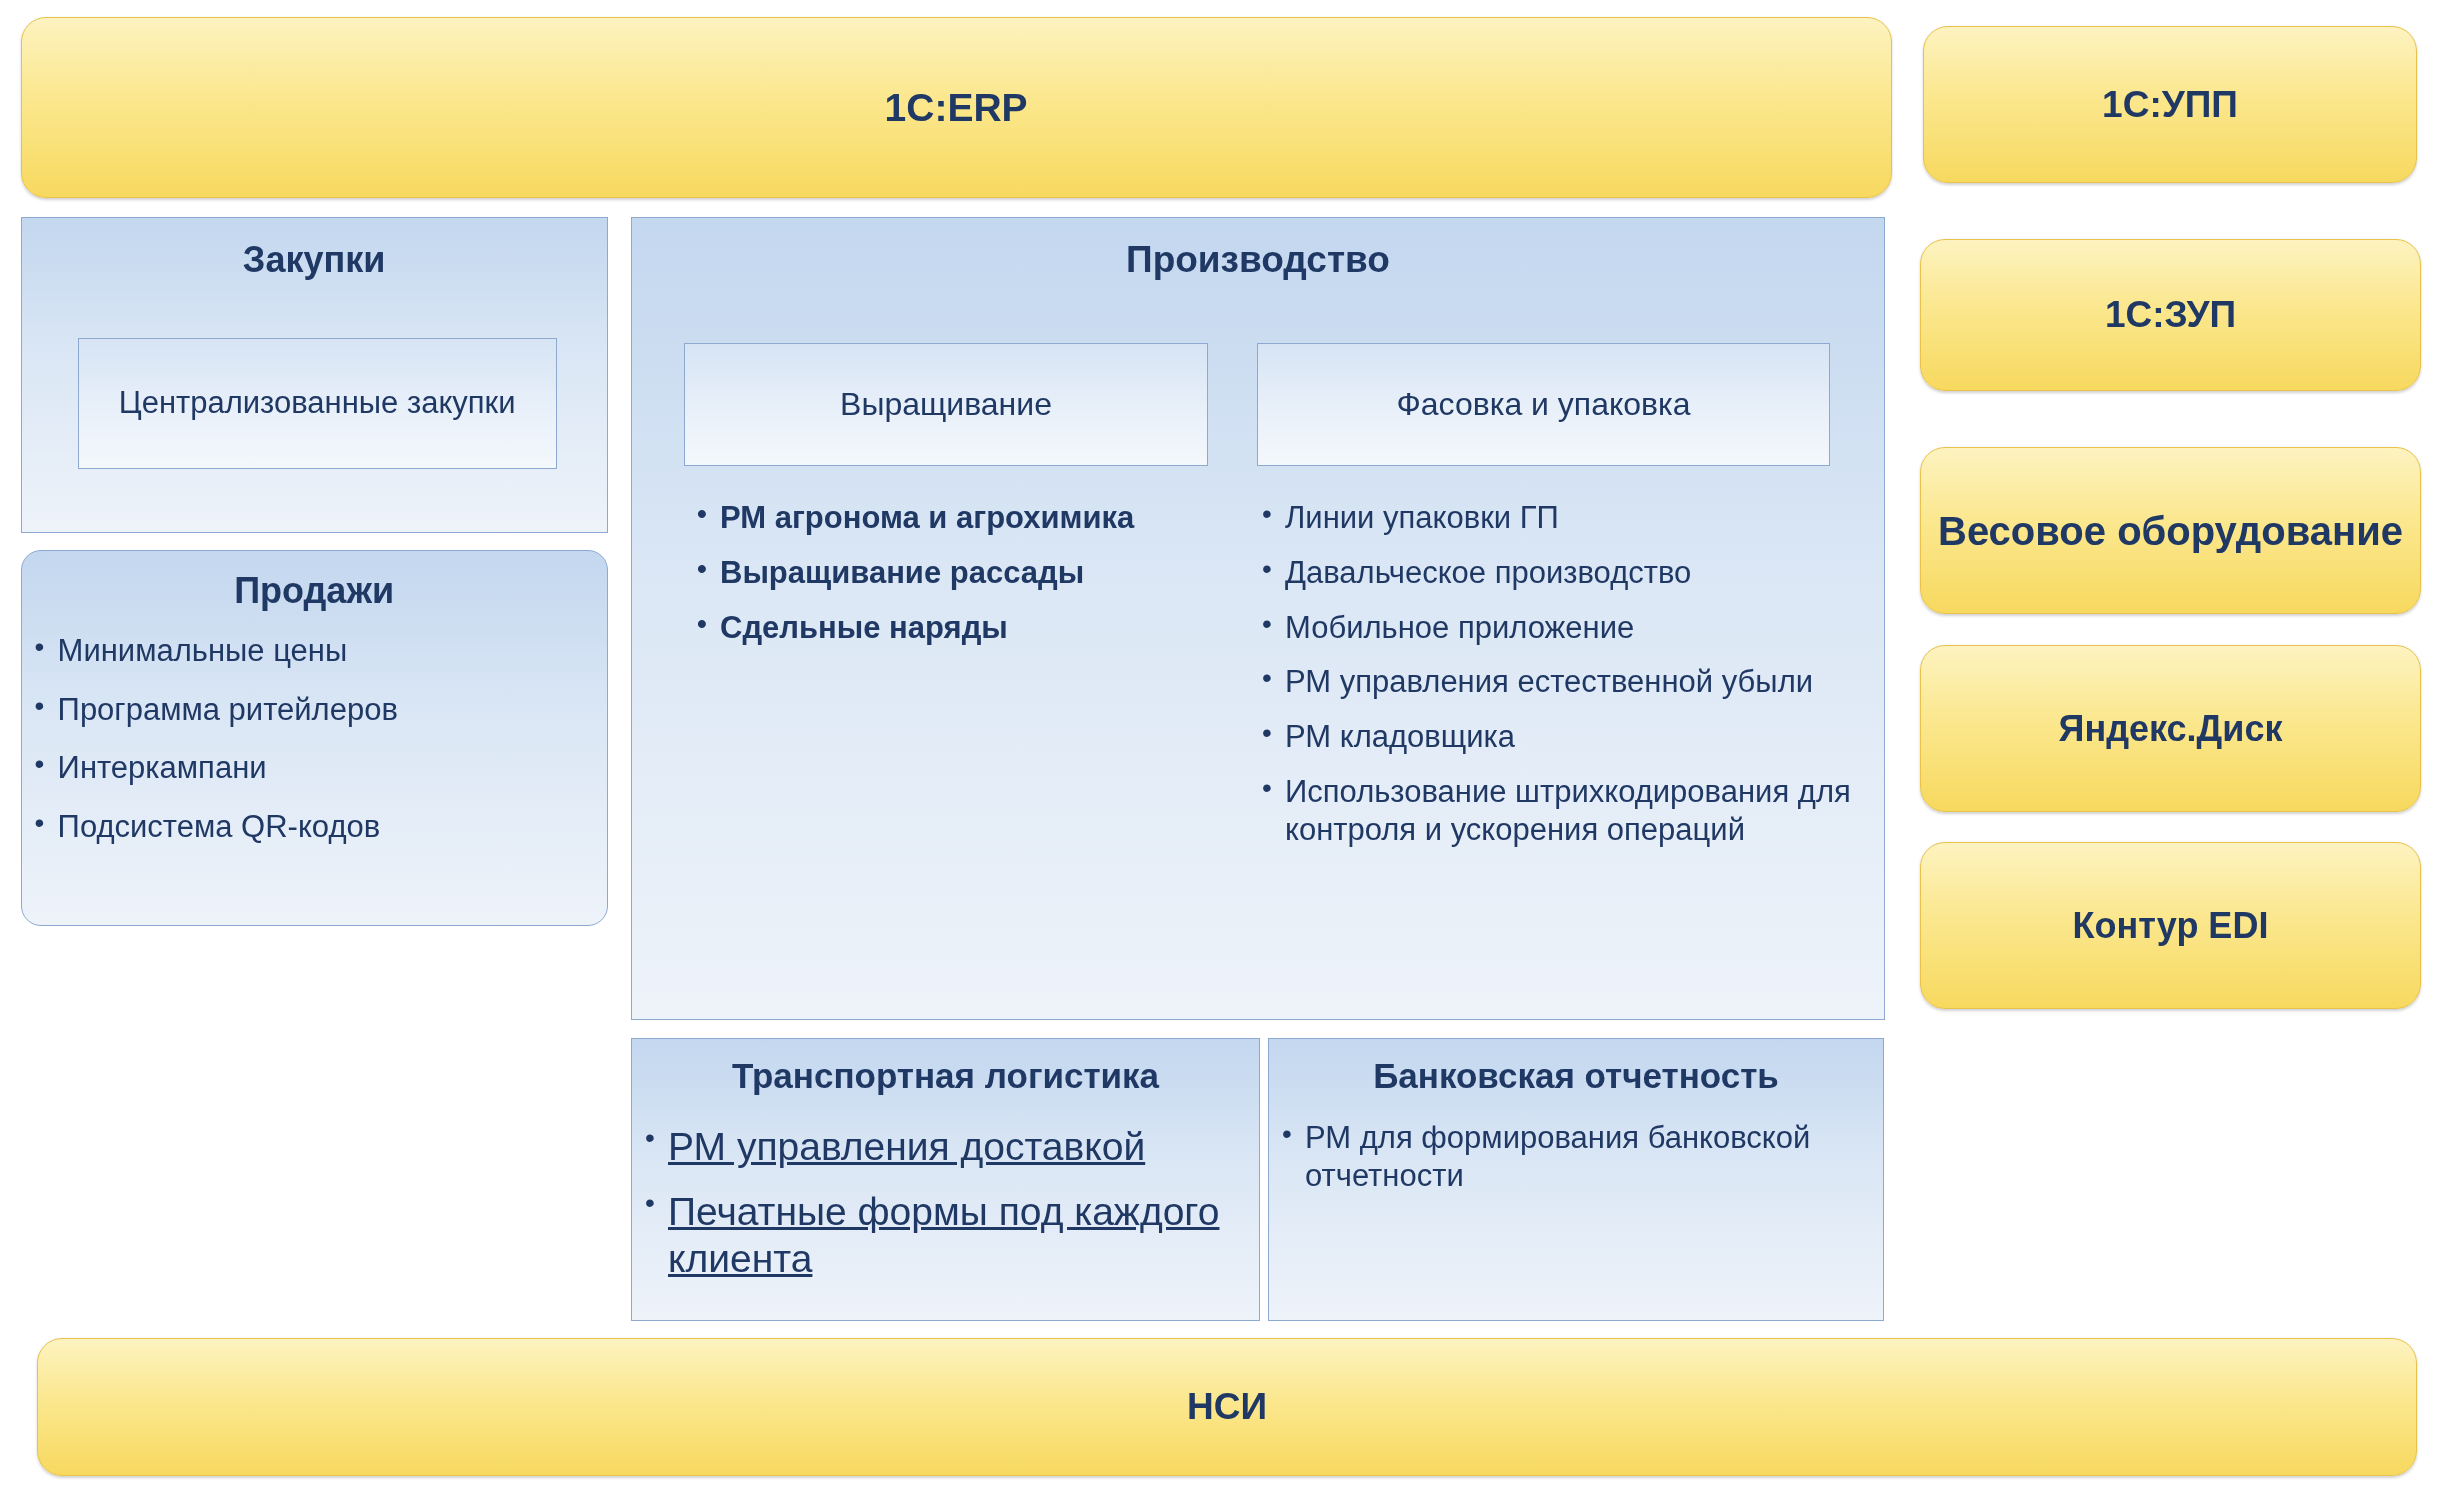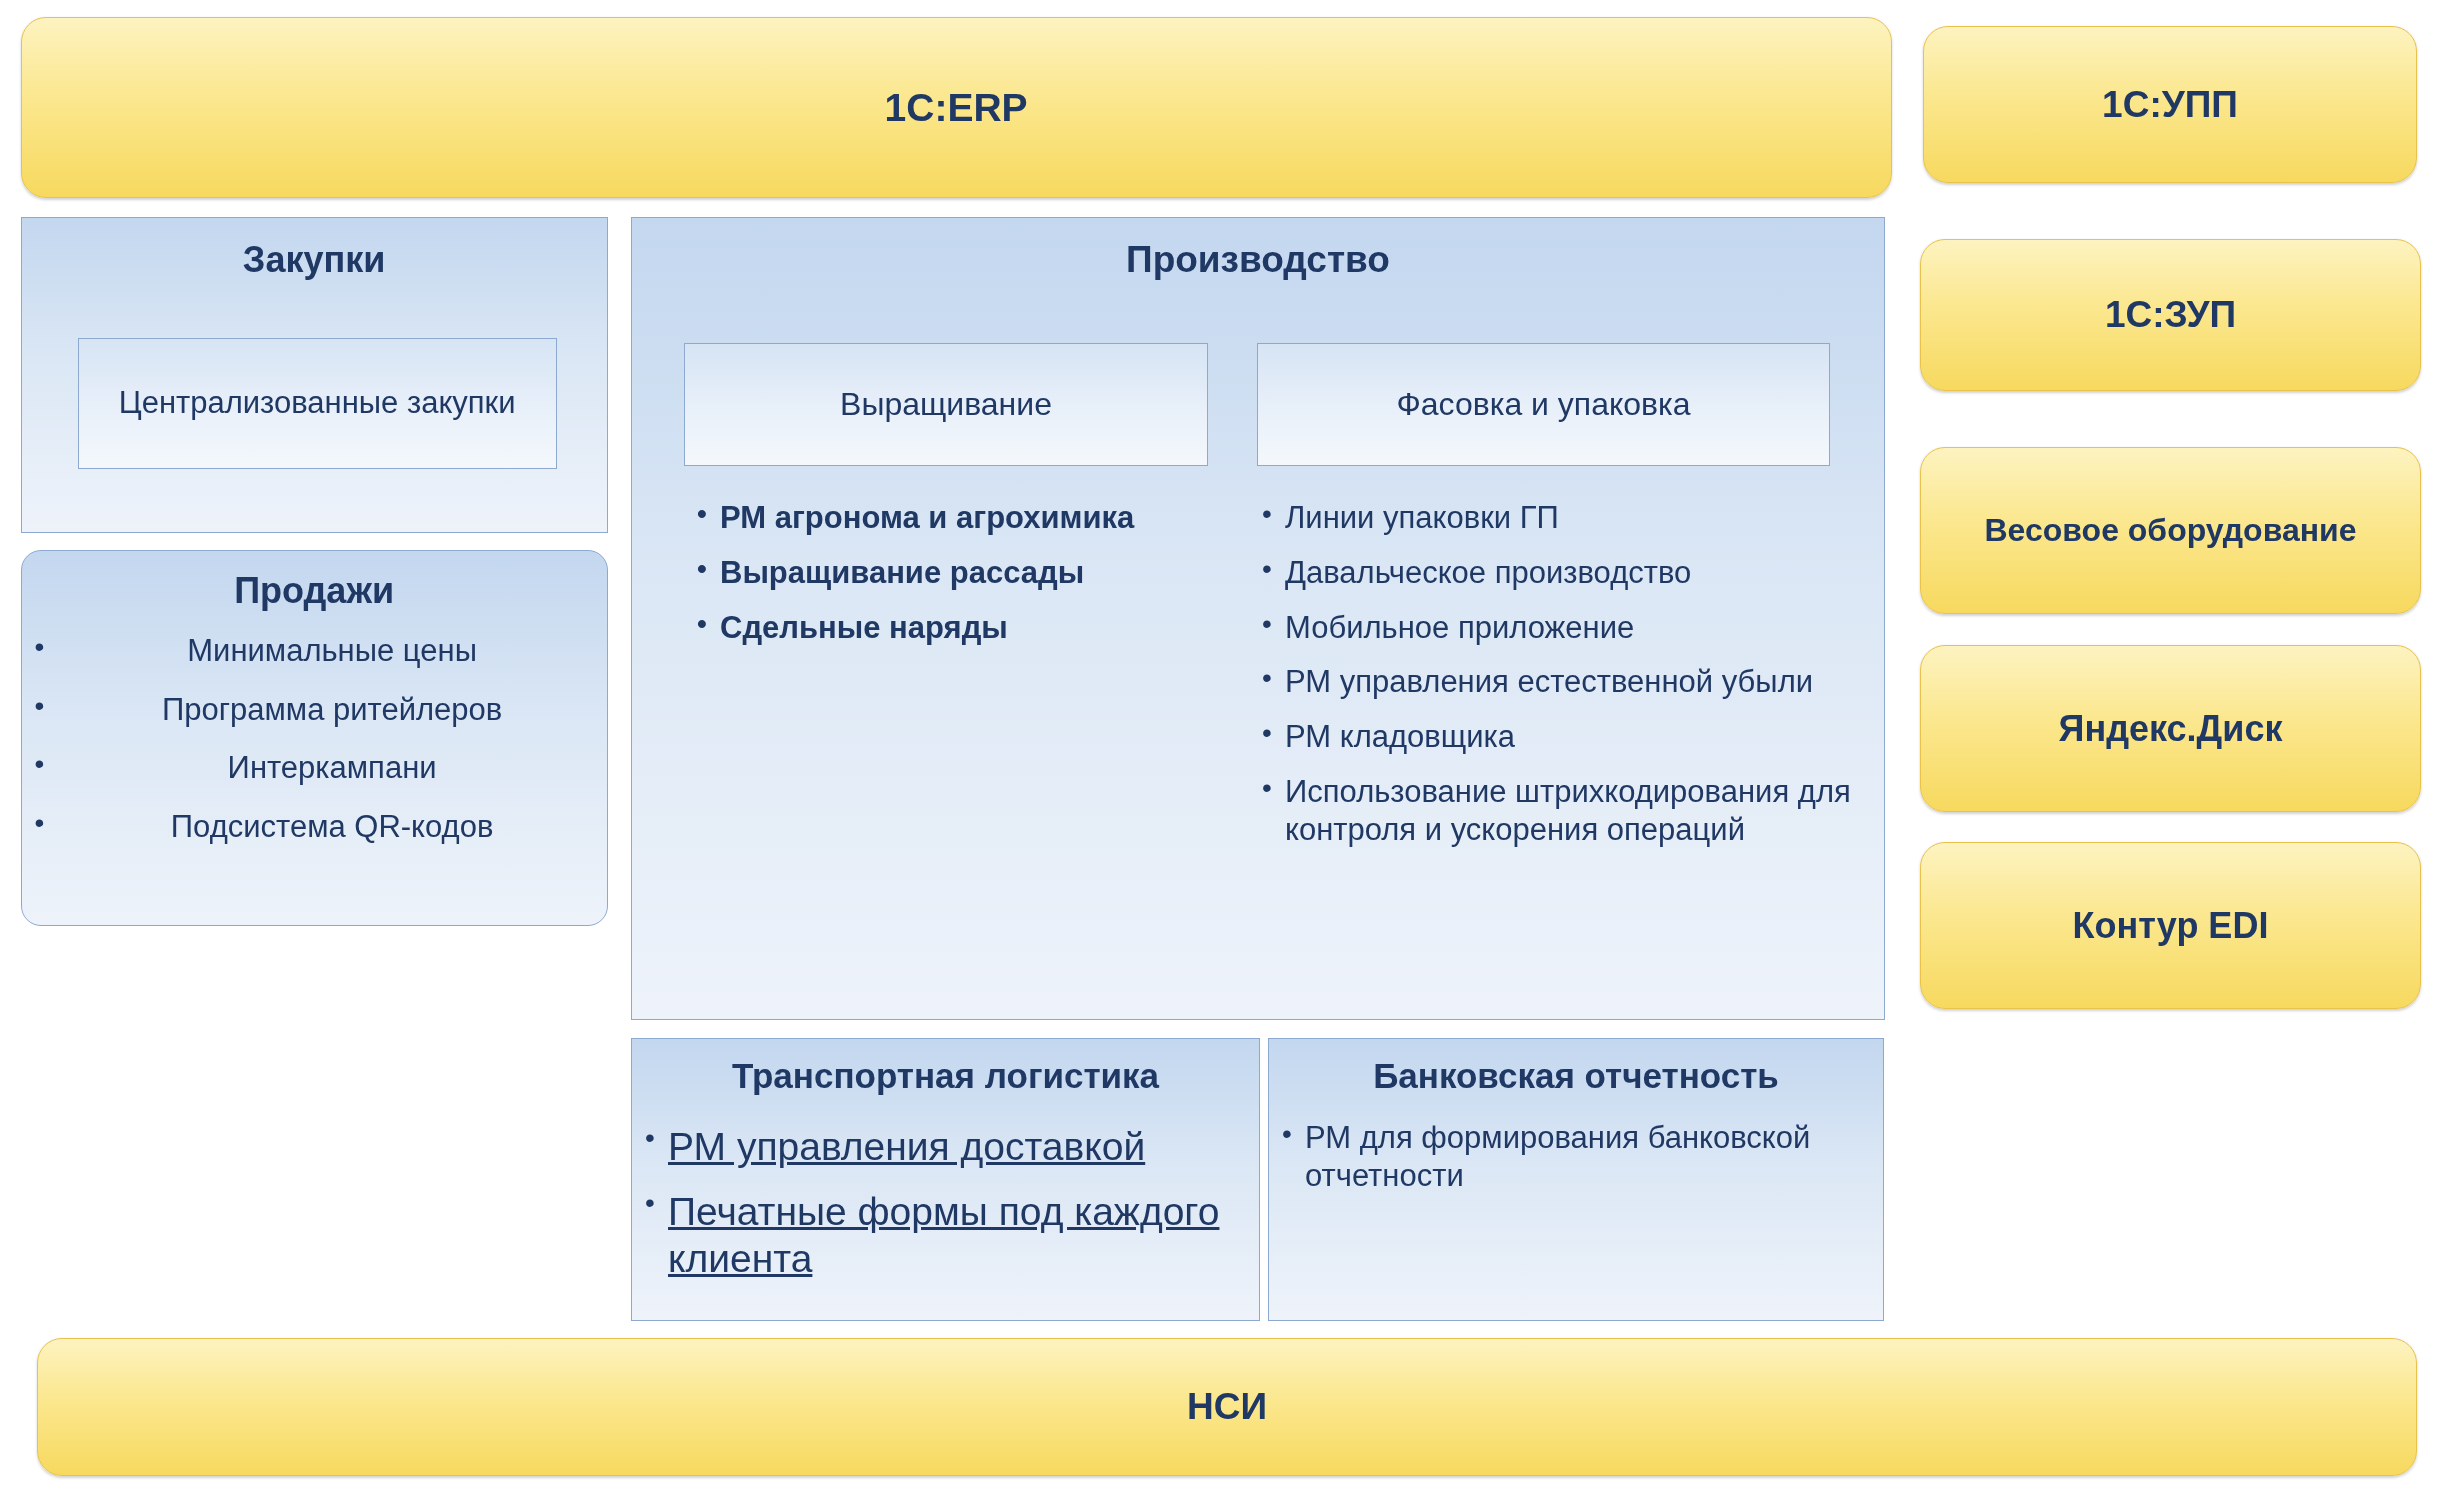--- a/index.html
+++ b/index.html
@@ -92,21 +92,21 @@
   #upp-box {
     left: 1923px; top: 26px; width: 494px; height: 157px;
     font-size: 37px;
   }
   #zup-box {
     left: 1920px; top: 239px; width: 501px; height: 152px;
     font-size: 37px;
   }
   #scales-box {
     left: 1920px; top: 447px; width: 501px; height: 167px;
-    font-size: 32px;
+    font-size: 40px;
     line-height: 1.2;
   }
   #yadisk-box {
     left: 1920px; top: 645px; width: 501px; height: 167px;
     font-size: 36px;
   }
   #edi-box {
     left: 1920px; top: 842px; width: 501px; height: 167px;
     font-size: 36px;
   }
@@ -125,21 +125,21 @@
   }
 
   #prodazhi-box {
     left: 20.6px; top: 550px; width: 587px; height: 376px; border-radius: 20px;
   }
   #prodazhi-title { margin-top: 18.7px; font-size: 36px; }
   #prodazhi-list {
     margin-top: 20.6px;
     font-size: 31px;
   }
-  #prodazhi-list li { margin-bottom: 20.6px; text-align: center; }
+  #prodazhi-list li { margin-bottom: 20.6px; }
 
   #proizvodstvo-box {
     left: 631px; top: 217px; width: 1254px; height: 803px;
   }
   #proizvodstvo-title { margin-top: 20.6px; font-size: 37px; }
 
   #vyrashchivanie-inner {
     left: 52px; top: 125px; width: 524px; height: 123px;
     font-size: 32px;
   }

